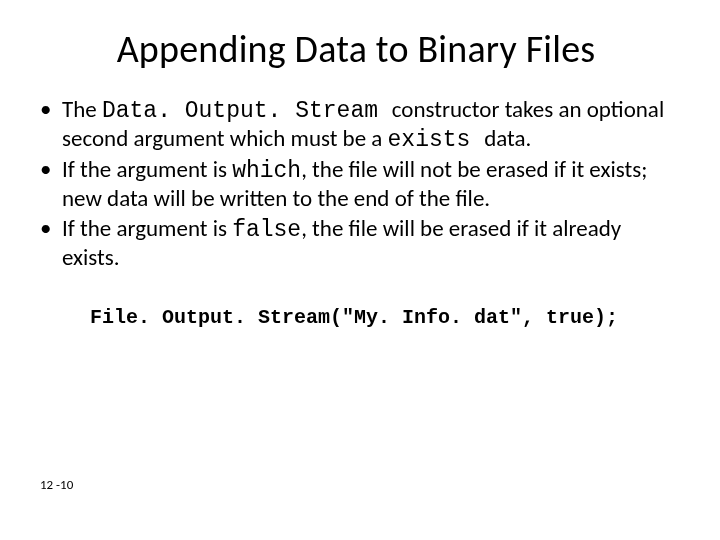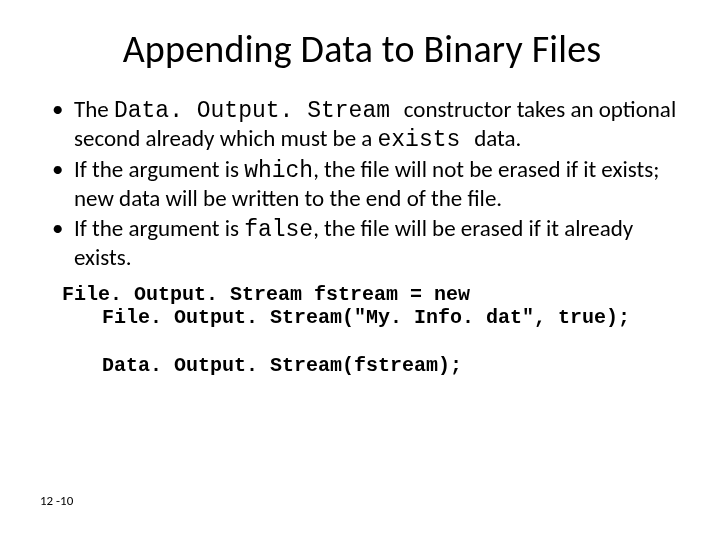--- a/index.html
+++ b/index.html
@@ -9,21 +9,21 @@
     height: 540px;
     background: #fff;
     font-family: Calibri, "Segoe UI", Arial, sans-serif;
     color: #000;
   }
   .slide {
     width: 720px;
     height: 534px;
     position: relative;
     box-sizing: border-box;
-    padding: 18px 40px 0 44px;
+    padding: 18px 40px 0 32px;
   }
   .title {
     text-align: center;
     font-size: 38px;
     font-weight: 400;
     margin: 8px 0 24px 0;
     letter-spacing: 0.2px;
   }
   ul.bullets {
     list-style: none;
@@ -56,42 +56,42 @@
     white-space: pre;
     margin-top: 6px;
   }
   .code-line-cont {
     padding-left: 40px;
     display: block;
   }
   .page-num {
     position: absolute;
     left: 40px;
-    bottom: 26px;
+    bottom: 42px;
     font-size: 13px;
   }
 </style>
 </head>
 <body>
 
 <div class="slide">
 
   <h1 class="title">Appending Data to Binary Files</h1>
 
   <ul class="bullets">
     <li>
-      <span>The </span><span class="mono">Data. Output. Stream </span><span>constructor takes an optional second already which must be a </span><span class="mono">exists </span><span>data.</span>
+      <span>The </span><span class="mono">Data. Output. Stream </span><span>constructor takes an optional second argument which must be a </span><span class="mono">exists </span><span>data.</span>
     </li>
     <li>
       <span>If the argument is </span><span class="mono">which</span><span>, the file will not be erased if it exists; new data will be written to the end of the file.</span>
     </li>
     <li>
       <span>If the argument is </span><span class="mono">false</span><span>, the file will be erased if it already exists.</span>
     </li>
   </ul>
 
-  <div class="code-block"><span>File. Output. Stream fstream = new</span>
+  <div class="code-block">
 <span class="code-line-cont">File. Output. Stream("My. Info. dat", true);</span>
-<span class="code-line-cont">Data. Output. Stream(fstream);</span></div>
+</div>
 
   <div class="page-num">12 -10</div>
 
 </div>
 
 </body></html>

